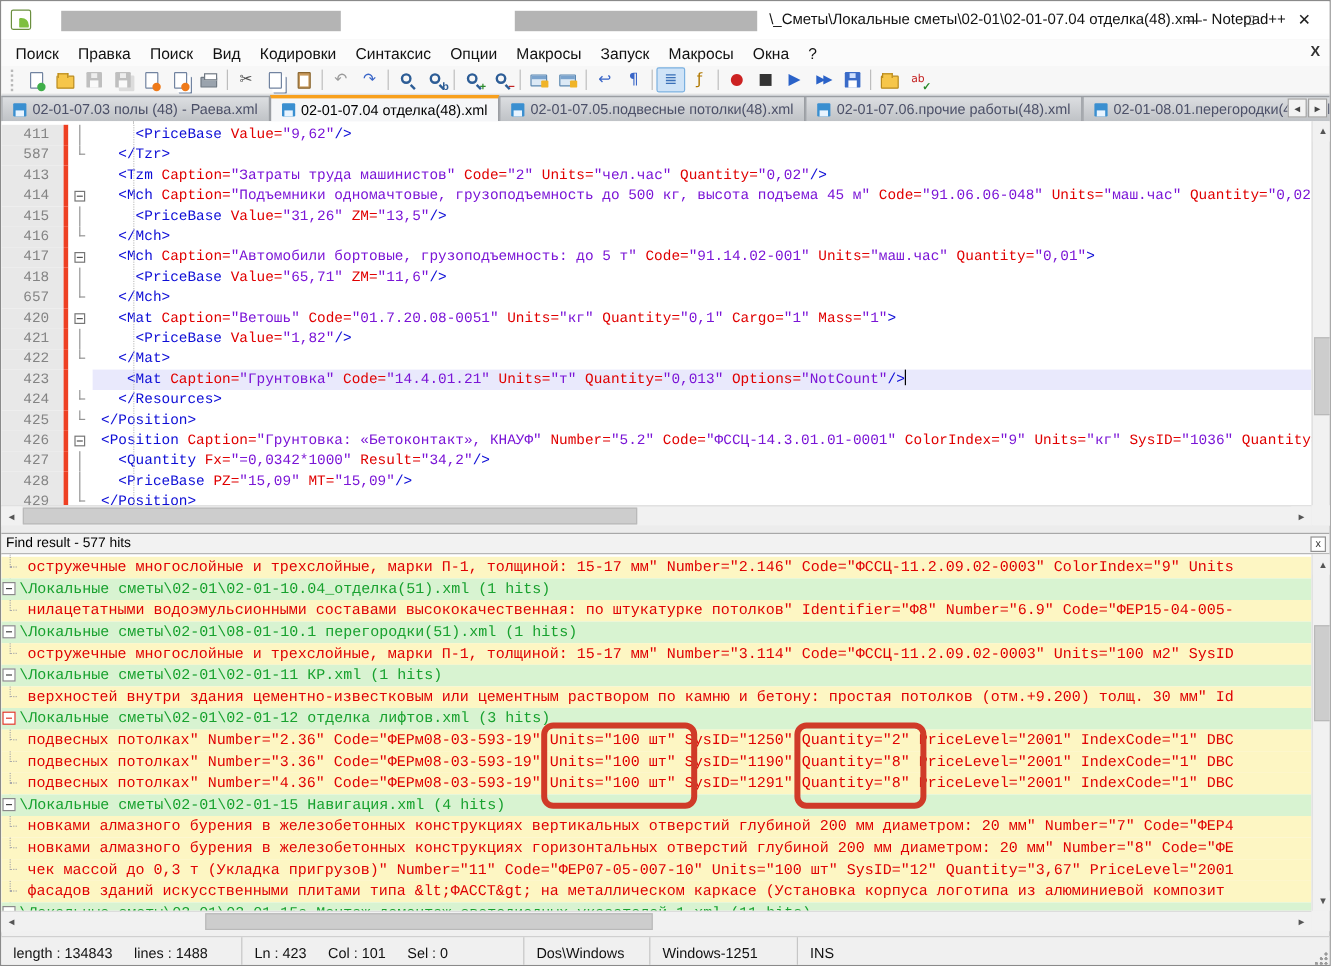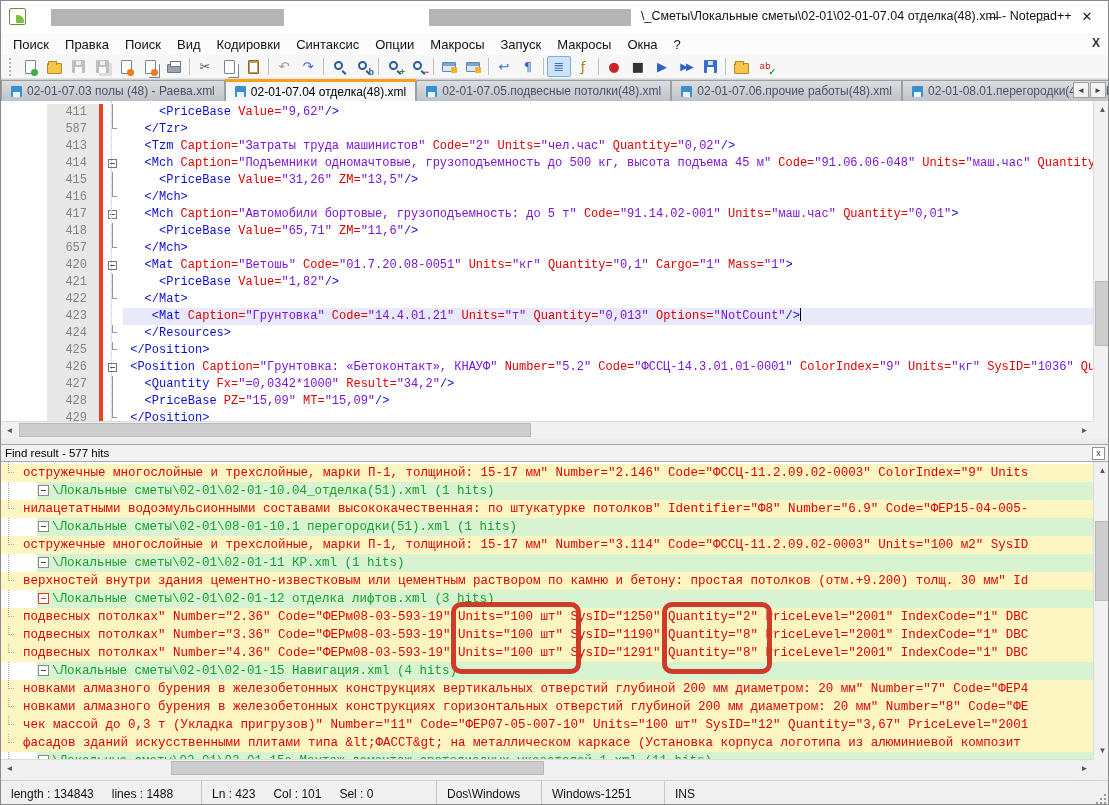--- a/index.html
+++ b/index.html
@@ -70,21 +70,21 @@
          border-bottom:none; white-space:nowrap; flex:none; }
   .tab.active { background:#f5f6f8; color:#000; border-top:3px solid #f8a01c; height:22px; }
   .tab-floppy { width:11px; height:11px; background:#3a8fd0; border-radius:1px; position:relative; flex:none; }
   .tab-floppy::after { content:""; position:absolute; left:2px; bottom:0; width:7px; height:5px; background:#e8f4ff; }
   #tab-scroll { position:absolute; right:2px; top:3px; display:flex; gap:1px; }
   .tab-arrow { width:16px; height:16px; background:#f2f2f2; border:1px solid #a0a0a0; font-size:8px;
                display:flex; align-items:center; justify-content:center; color:#444; }
 
   
   #editor { position:absolute; left:0; top:100px; width:1092px; height:320px; background:#fff;
-            overflow:hidden; font-family:"Liberation Mono", monospace; font-size:12px; padding-top:3px;padding-left:46px; }
+            overflow:hidden; font-family:"Liberation Mono", monospace; font-size:12px; padding-top:3px; }
   #indent-guide-line { position:absolute; left:110px; top:100px; height:320px; border-left:1px dotted #c4c4c4; }
   .ed-line { display:flex; height:17px; line-height:17px; white-space:nowrap; }
   .ln { width:52px; background:#e8e8e8; color:#848484; text-align:right; padding-right:12px; flex:none; }
   .chg { width:4px; background:#ee4023; flex:none; }
   .fold { width:20px; flex:none; background:#fff; position:relative; }
   .f-box { position:absolute; left:5px; top:4px; width:9px; height:9px; border:1px solid #777;
            background:linear-gradient(#555,#555) center/5px 1px no-repeat, #fff; }
   .f-line { position:absolute; left:9px; top:0; height:17px; border-left:1px solid #949494; }
   .f-end { position:absolute; left:9px; top:0; height:8px; width:5px; border-left:1px solid #949494; border-bottom:1px solid #949494; }
   .code { flex:1; color:#000; }
@@ -109,21 +109,21 @@
   #find-header { position:absolute; left:0; top:443px; width:100%; height:18px; background:#f2f2f2;
                  border:1px solid #a8a8a8; border-left:none; border-right:none;
                  font-size:11.5px; color:#000; padding:2px 0 0 4px; }
   #find-close { position:absolute; right:3px; top:2px; width:13px; height:13px; border:1px solid #909090;
                 background:#fff; font-size:9px; line-height:11px; text-align:center; color:#333; }
   #find-body { position:absolute; left:0; top:461px; width:1092px; height:297px; background:#fff;
                overflow:hidden; font-family:"Liberation Mono", monospace; font-size:12.5px; padding-top:2px; }
   #tree-line { position:absolute; left:7px; top:0; height:100%; border-left:1px dotted #aaa; }
   .fr { position:relative; height:18px; line-height:18px; white-space:nowrap; overflow:hidden; }
   .fr-match { color:#e00202; background:#fdf6c3; padding-left:22px; }
-  .fr-file { color:#17a12e; background:#d8f3d1; padding-left:15px;margin-left:36px; }
+  .fr-file { color:#17a12e; background:#d8f3d1; padding-left:15px; }
   .g-box { position:absolute; left:1px; top:3px; width:11px; height:11px; border:1px solid #8a8a8a;
            background:linear-gradient(#444,#444) center/5px 1px no-repeat, #fff; z-index:2; }
   .g-box.sel { border-color:#e03a2a; background:linear-gradient(#e03a2a,#e03a2a) center/5px 1px no-repeat, #fff; }
   .g-tick { position:absolute; left:7px; top:0; height:9px; width:6px;
             border-left:1px dotted #aaa; border-bottom:1px dotted #aaa; }
   .anno { position:absolute; border:5px solid #d03a28; border-radius:10px; z-index:5; }
 
   
   #statusbar { position:absolute; left:0; top:779px; width:100%; height:26px; background:#f0f0f0;
                border-top:1px solid #d0d0d0; display:flex; align-items:center; font-size:12px; color:#111; }

